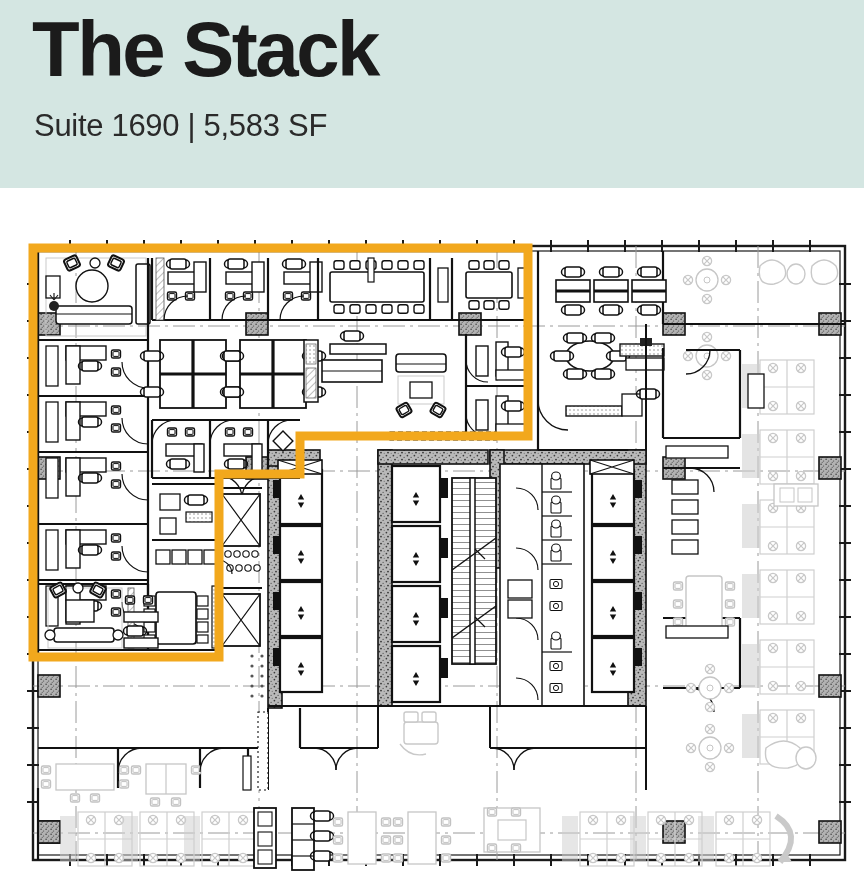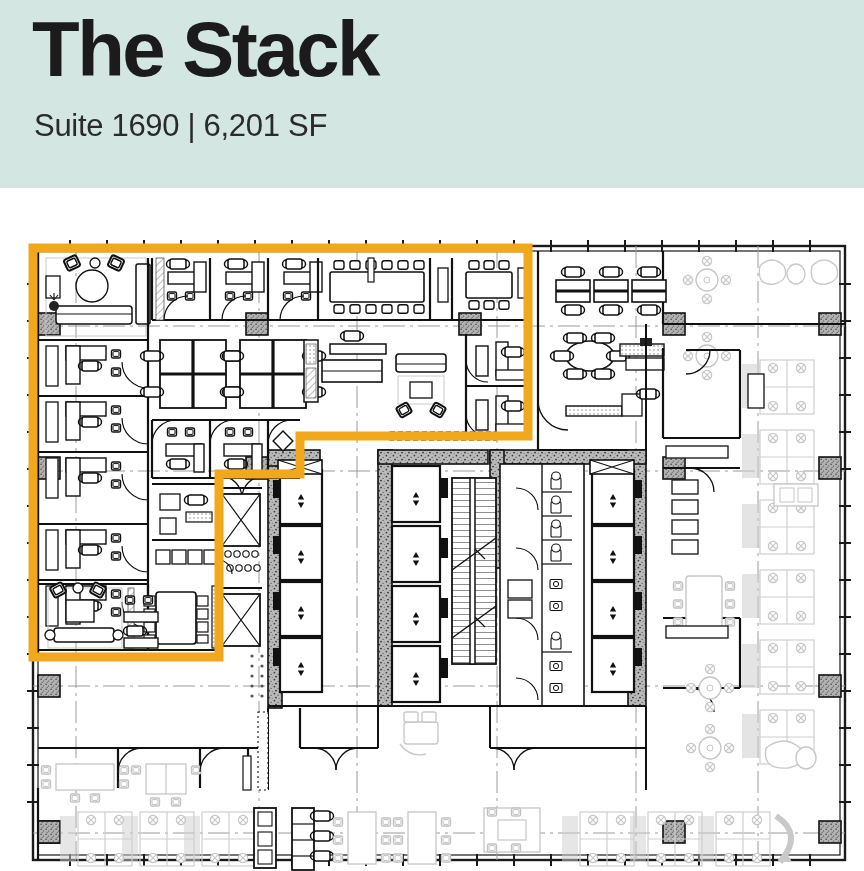--- a/index.html
+++ b/index.html
@@ -37,21 +37,21 @@
   #plan-svg{display:block;width:864px;height:683px;}
   .hl{fill:none;stroke:#f2a81d;stroke-width:9;stroke-linejoin:miter;stroke-linecap:square;}
 </style>
 </head>
 <body>
 
 <div id="page">
 
   <div id="header">
     <div id="header-title">The Stack</div>
-    <div id="header-subtitle">Suite 1690 | 6,201 SF</div>
+    <div id="header-subtitle">Suite 1690 | 5,583 SF</div>
   </div>
 
   <div id="plan-wrap">
   <svg id="plan-svg" viewBox="0 0 864 683" xmlns="http://www.w3.org/2000/svg">
 
     <defs>
 
       <pattern id="concrete" width="7" height="7" patternUnits="userSpaceOnUse">
         <rect width="7" height="7" fill="#b9b9b9"></rect>
         <circle cx="1.4" cy="1.6" r="0.85" fill="#3a3a3a"></circle>

